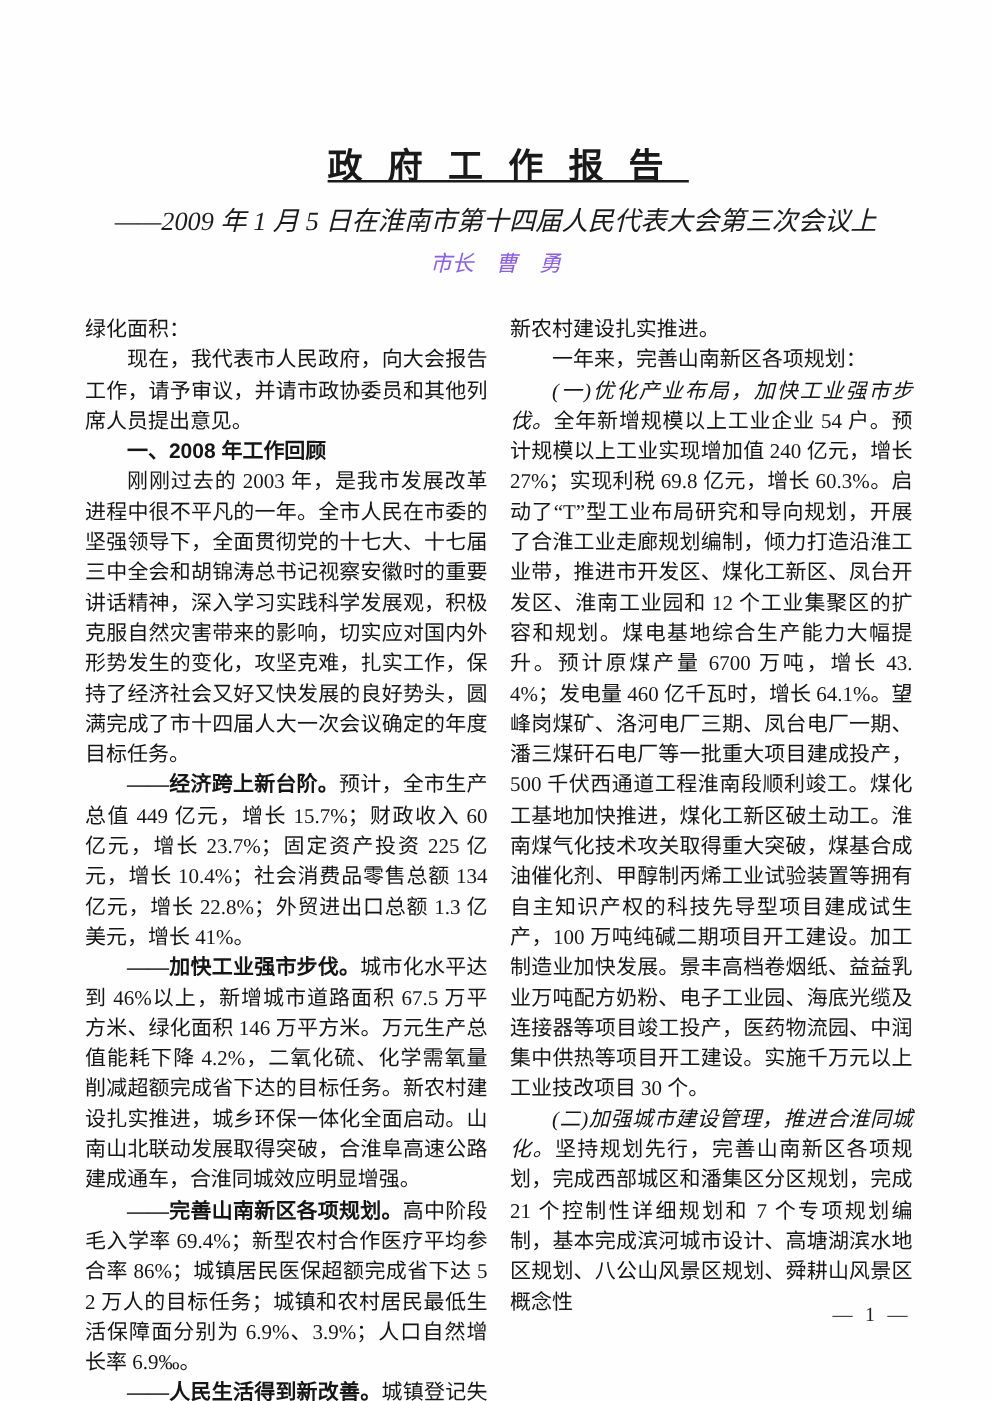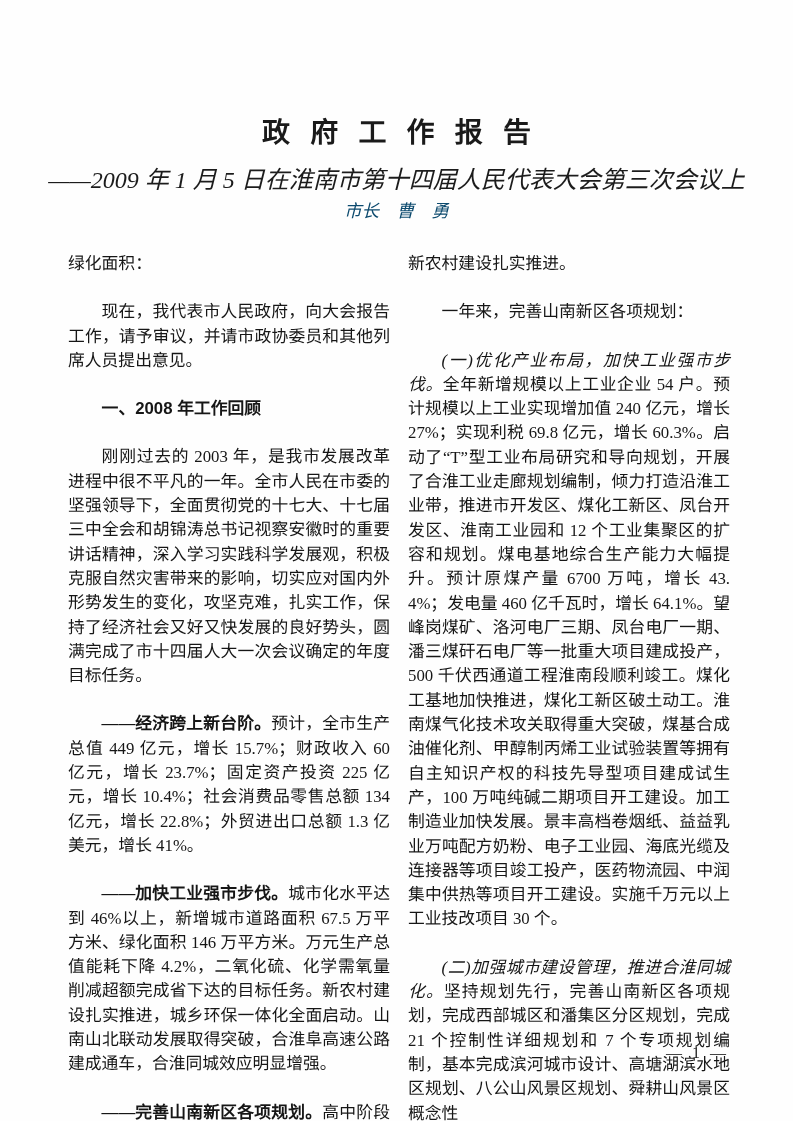--- a/index.html
+++ b/index.html
@@ -22,40 +22,41 @@
     left: 0;
     width: 100%;
     text-align: center;
     font-size: 28px;
     font-weight: bold;
     color: #1a1a1a;
   }
   .doc-title .spaced {
     letter-spacing: 0.72em;
     margin-right: -0.72em;
+    text-decoration: underline;
   }
   .doc-subtitle {
     position: absolute;
     top: 160px;
     left: 0;
     width: 100%;
     text-align: center;
-    font-size: 24px;
+    font-size: 21px;
     font-style: italic;
     color: #1c1c1c;
   }
   .doc-author {
     position: absolute;
     top: 197px;
     left: 0;
     width: 100%;
     text-align: center;
     font-size: 17.5px;
     font-style: italic;
-    color: #0c4a6e;
+    color: #8b5cf6;
   }
   .columns {
     position: absolute;
     top: 252px;
     left: 68px;
     width: 662px;
     display: flex;
     gap: 18px;
   }
   .col {
@@ -64,21 +65,20 @@
     line-height: 24.3px;
     text-align: justify;
     text-justify: inter-character;
     word-break: break-all;
   }
   .col p {
     margin: 0;
   }
   .col p.indent {
     text-indent: 2em;
-    margin-top: 24px;
   }
   .col p.heading {
     font-family: "Liberation Sans", "DejaVu Sans", sans-serif;
     font-weight: 700;
   }
   .lead-em {
     font-weight: 600;
   }
   .lead-kai {
     font-style: italic;

